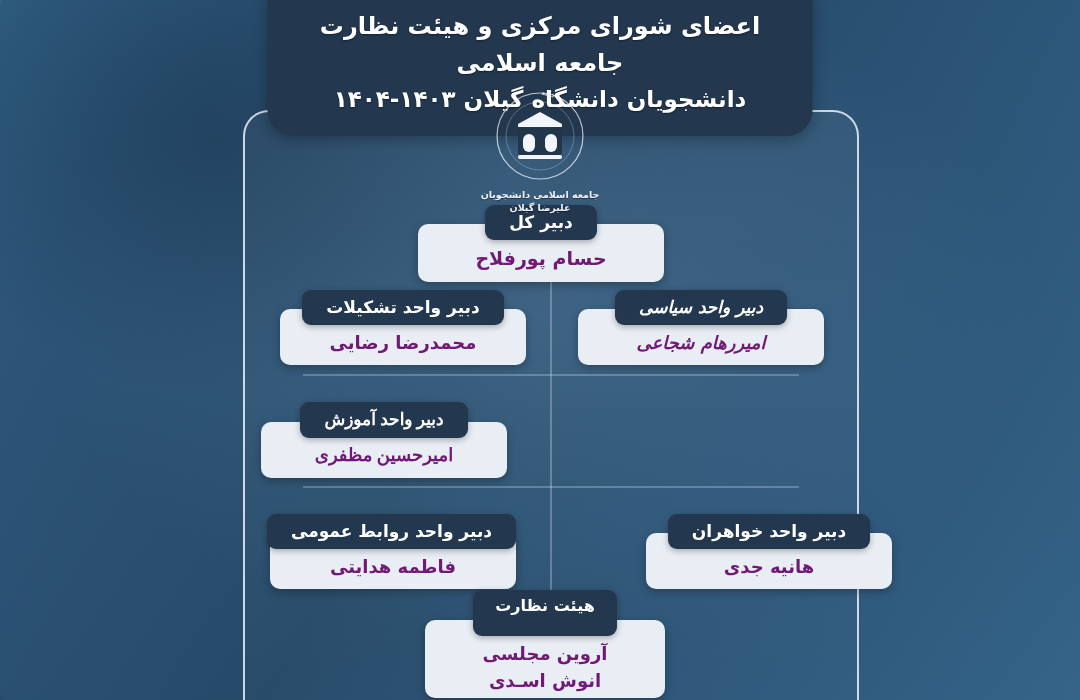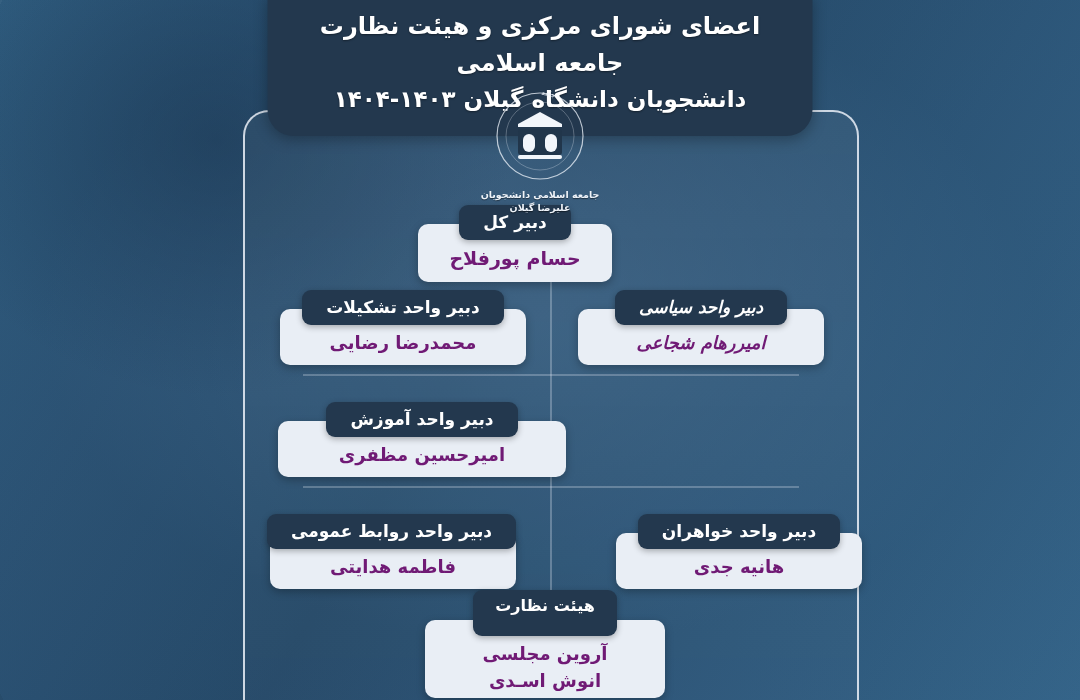--- a/index.html
+++ b/index.html
@@ -150,29 +150,29 @@
     box-shadow: 0 3px 9px rgba(0,0,0,0.27);
     color: #701a75;
     font-size: 18px;
     font-weight: bold;
     line-height: 1.5;
     white-space: nowrap;
   }
   .node-body .name { display: block; }
 
   
-  .node-dabir-kol   { left: 418px; top: 205px; width: 194px; }
+  .node-dabir-kol   { left: 418px; top: 205px; width: 246px; }
   .node-dabir-kol .node-body { font-size: 19px; }
 
   .node-tashkilat   { left: 280px; top: 290px; width: 246px; }
   .node-siasi       { left: 578px; top: 290px; width: 246px; font-style: italic; }
-  .node-amoozesh    { left: 278px; top: 402px; width: 288px; }
+  .node-amoozesh    { left: 261px; top: 402px; width: 246px; font-family: Liberation Serif, serif; }
   .node-farhangi    { left: 578px; top: 402px; width: 246px; }
   .node-ravabet     { left: 270px; top: 514px; width: 246px; }
-  .node-khaharan    { left: 576px; top: 514px; width: 246px; padding-left: 40px; }
+  .node-khaharan    { left: 606px; top: 514px; width: 246px; padding-left: 40px; }
 
   .node-nezarat     { left: 425px; top: 590px; width: 240px; }
   .node-nezarat .node-body { padding-bottom: 4px; }
   .node-nezarat .node-title { font-size: 16px; padding: 6px 22px 21px; }
 </style>
 </head>
 <body>
 
 <div id="stage">
 

